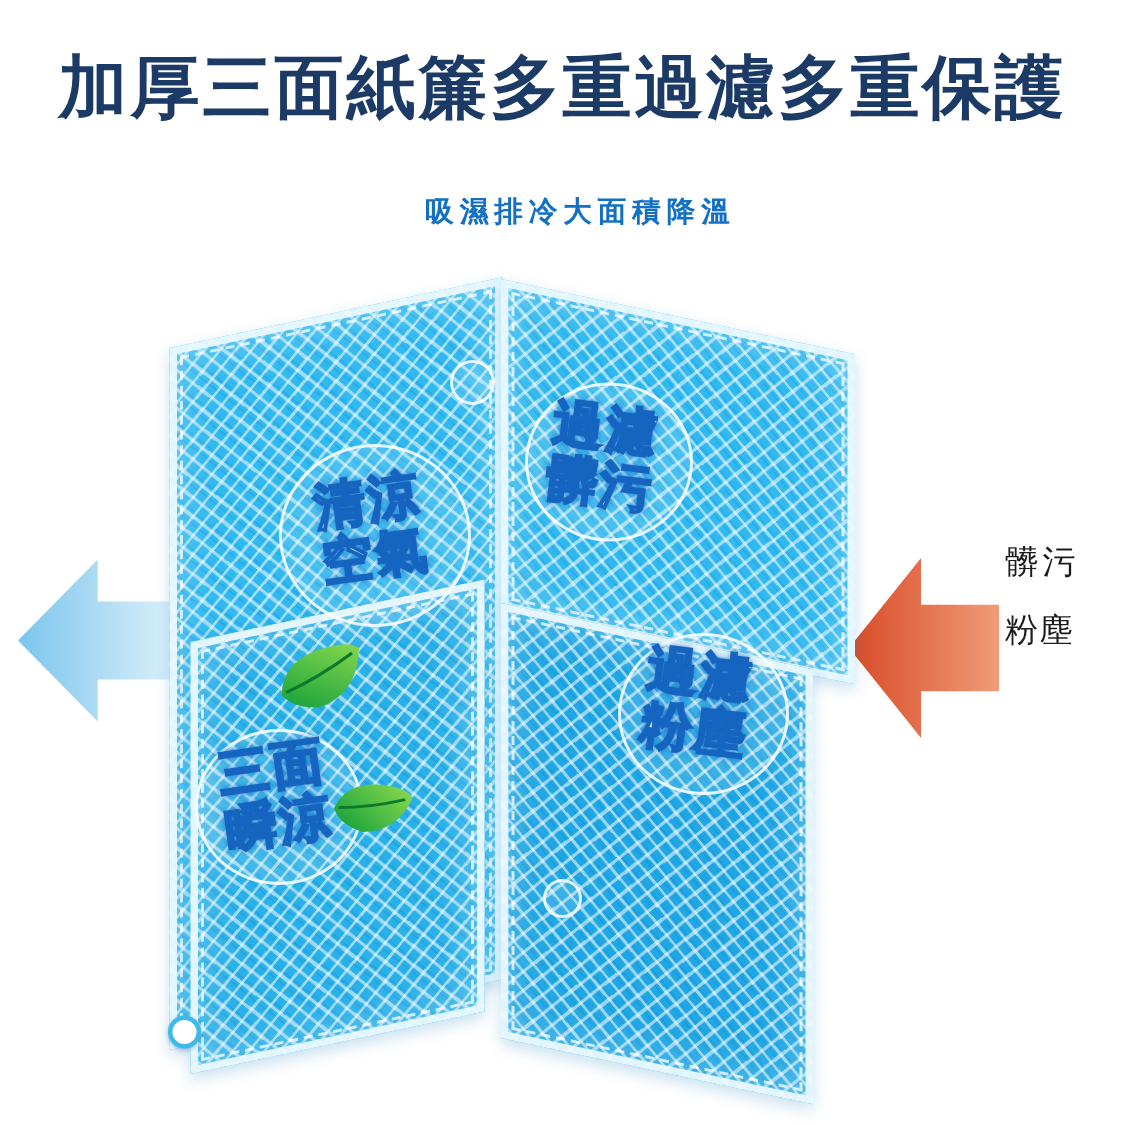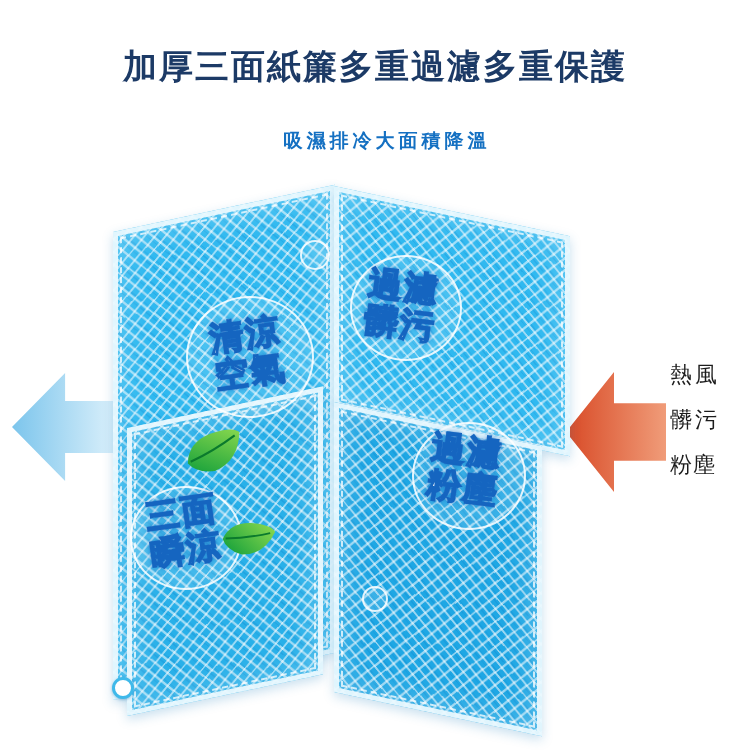--- a/index.html
+++ b/index.html
@@ -1,20 +1,20 @@
 <!DOCTYPE html>
 <html style="--title-color: #1c3a66; --subtitle-color: #1470c2; --panel-blue: #2fb9f0; --cool-arrow-dark: #7cc5ec; --cool-arrow-light: #e8f6fd; --hot-arrow-dark: #d84a26; --hot-arrow-light: #f09c79; --leaf-green-dark: #0f9d3a; --leaf-green-light: #8bd94e;"><head>
 <meta charset="utf-8">
 <style>
   html,body{margin:0;padding:0;background:#ffffff;}
   .page{position:relative;width:750px;height:750px;background:#fff;overflow:hidden;
         font-family:"Liberation Sans","DejaVu Sans",sans-serif;}
 
-  .title{position:absolute;left:0;top:44px;width:750px;text-align:center;margin:0;
-         font-size:34px;font-weight:700;letter-spacing:2px;color:var(--title-color,#1c3a66);}
+  .title{position:absolute;left:0;top:28px;width:750px;text-align:center;margin:0;
+         font-size:46px;font-weight:700;letter-spacing:2px;color:var(--title-color,#1c3a66);}
   .subtitle{position:absolute;left:0;top:116px;width:750px;text-align:center;margin:12px;
          font-size:19px;font-weight:700;letter-spacing:4px;color:var(--subtitle-color,#1470c2);}
 
   .scene{position:absolute;inset:0;}
 
   
   .arrow{position:absolute;z-index:1;}
   .arrow.cool{left:12px;top:373px;width:118px;height:108px;
     background:linear-gradient(to right,var(--cool-arrow-dark,#7cc5ec),var(--cool-arrow-light,#e8f6fd));
     clip-path:polygon(0 50%,45% 0,45% 26%,100% 26%,100% 74%,45% 74%,45% 100%);}
@@ -128,19 +128,18 @@
       </defs>
       <path d="M3,25 Q8,6 30,3 Q52,1 57,8 Q50,34 26,38 Q9,36 3,25 Z" fill="url(#lg2)"></path>
       <path d="M6,24 Q28,20 52,10" stroke="#0b7a2d" stroke-width="2" fill="none"></path>
     </svg>
 
     <div class="grommet"></div>
 
     <div class="arrow hot"></div>
 
     <div class="inflow">
-      <div>熱風</div>
       <div>髒污</div>
       <div>粉塵</div>
     </div>
 
   </div>
 </div>
 
 </body></html>

